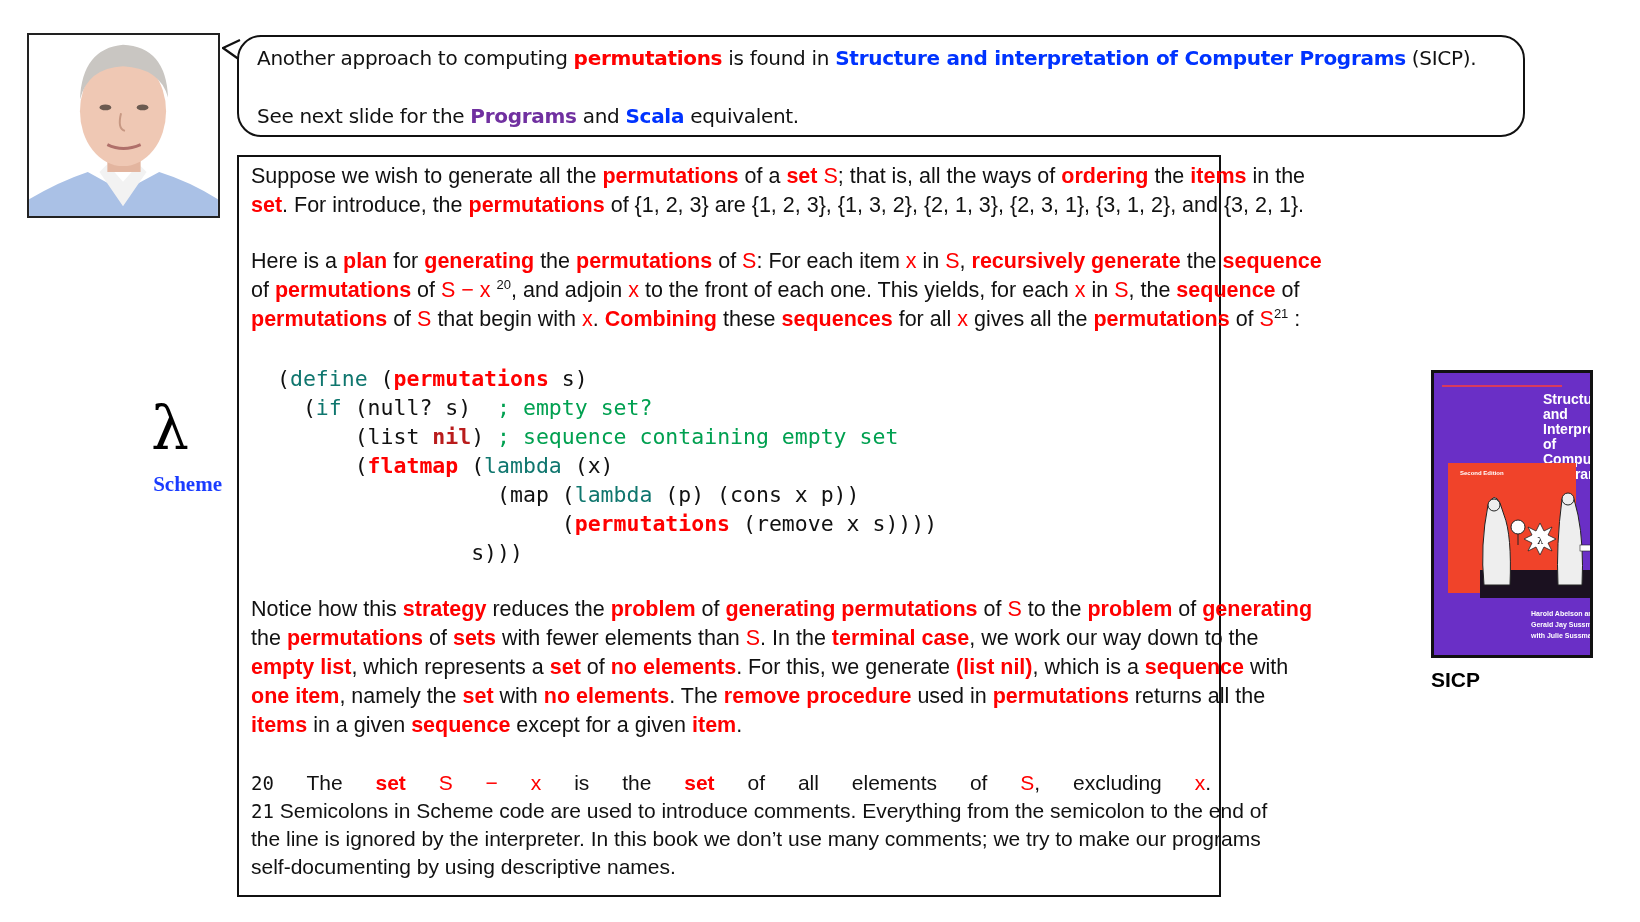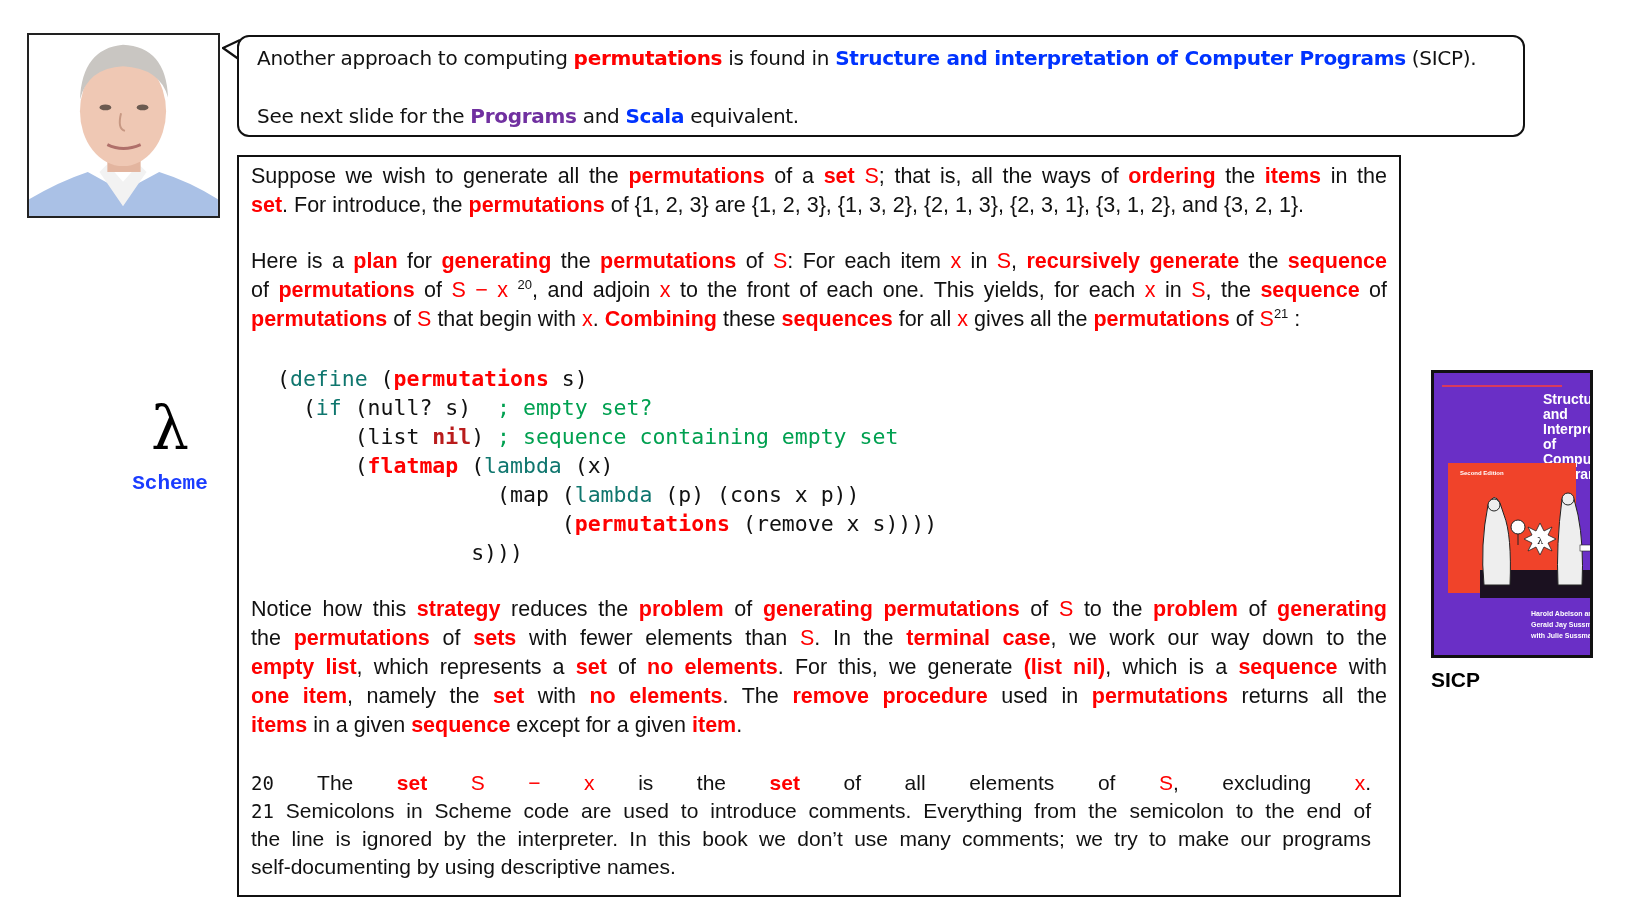--- a/index.html
+++ b/index.html
@@ -10,56 +10,56 @@
   .blue { color: #0033ff; font-weight: bold; }
   .purple { color: #7030a0; font-weight: bold; }
 
   
   .portrait { position: absolute; left: 27px; top: 33px; width: 193px; height: 185px;
               border: 2px solid #222; box-sizing: border-box; background: #fff; overflow: hidden; }
   .portrait svg { width: 100%; height: 100%; display: block; }
 
   
   .bubble { position: absolute; left: 237px; top: 35px; width: 1288px; height: 102px;
-            border: 2.5px solid #111; border-radius: 12px; box-sizing: border-box; background: #fff;
+            border: 2.5px solid #111; border-radius: 24px; box-sizing: border-box; background: #fff;
             font-family: "DejaVu Sans", sans-serif; font-size: 20px; }
   .bubble-tail { position: absolute; left: 222px; top: 38px; width: 20px; height: 30px; }
   .bubble p { margin: 0; position: absolute; left: 18px; white-space: nowrap; letter-spacing: -0.3px; }
   .bubble .l1 { top: 9px; }
   .bubble .l2 { top: 67px; }
 
   
-  .main { position: absolute; left: 237px; top: 155px; width: 1164px; height: 742px;
+  .main { position: absolute; left: 237px; top: 155px; width: 984px; height: 742px;
           border: 2.5px solid #111; box-sizing: border-box; background: #fff;
           font-family: "Liberation Sans", sans-serif; font-size: 21.5px; }
   .para { position: absolute; left: 12px; right: 12px; line-height: 29px; text-align: justify; }
   .para .line { display: block; text-align: justify; text-align-last: justify; white-space: nowrap; }
   .para .line.last { text-align-last: left; }
   .p1 { top: 5px; }
   .p2 { top: 90px; }
   .p4 { top: 438px; }
   sup { font-size: 13px; vertical-align: 8px; line-height: 0; }
 
   .code { position: absolute; left: 38px; top: 207px; font-family: "DejaVu Sans Mono", monospace;
           font-size: 21.5px; line-height: 29px; white-space: pre; color: #111; }
   .code .kw { color: #0f766e; font-weight: normal; }
   .code .fn { color: #ff0000; font-weight: bold; }
   .code .nil { color: #b91c1c; font-weight: bold; }
   .code .cm { color: #00a050; }
 
-  .notes { position: absolute; left: 12px; right: 28px; top: 612px; font-size: 21px; line-height: 28px; }
+  .notes { position: absolute; left: 12px; right: 8px; top: 612px; font-size: 21px; line-height: 28px; }
   .notes .line { display: block; white-space: nowrap; text-align: justify; text-align-last: justify; }
   .notes .line.last { text-align-last: left; }
   .fnnum { font-family: "DejaVu Sans Mono", monospace; font-size: 19px; }
 
   
   .lambda { position: absolute; left: 148px; top: 398px; width: 44px; text-align: center;
             font-family: "DejaVu Serif", serif; font-size: 60px; line-height: 60px; color: #000; }
-  .scheme { position: absolute; left: 118px; top: 472px; width: 104px; text-align: center;
-            font-family: Liberation Mono, monospace; font-weight: bold; font-size: 21px; color: #1a3cff; }
+  .scheme { position: absolute; left: 118px; top: 472px; width: 104px; text-align: right;
+            font-family: Liberation Serif, serif; font-weight: bold; font-size: 21px; color: #1a3cff; }
 
   
   .book { position: absolute; left: 1431px; top: 370px; width: 162px; height: 288px;
           border: 3px solid #111; box-sizing: border-box; background: #6a2fc6; overflow: hidden; }
   .book-rule { position: absolute; left: 8px; top: 12px; width: 120px; height: 2px; background: #d83a5c; }
   .book-title { position: absolute; left: 97px; top: 19px; width: 66px; color: #fff; font-weight: bold;
                 font-size: 14px; line-height: 15px; font-family: Liberation Sans, sans-serif; margin-left: 12px; }
   .book-orange { position: absolute; left: 14px; top: 90px; width: 128px; height: 130px; background: #f0432a; }
   .book-edition { position: absolute; left: 26px; top: 97px; color: #fff; font-weight: bold; font-size: 6px; }
   .book-black { position: absolute; left: 46px; top: 197px; width: 113px; height: 28px; background: #1b1120; }

